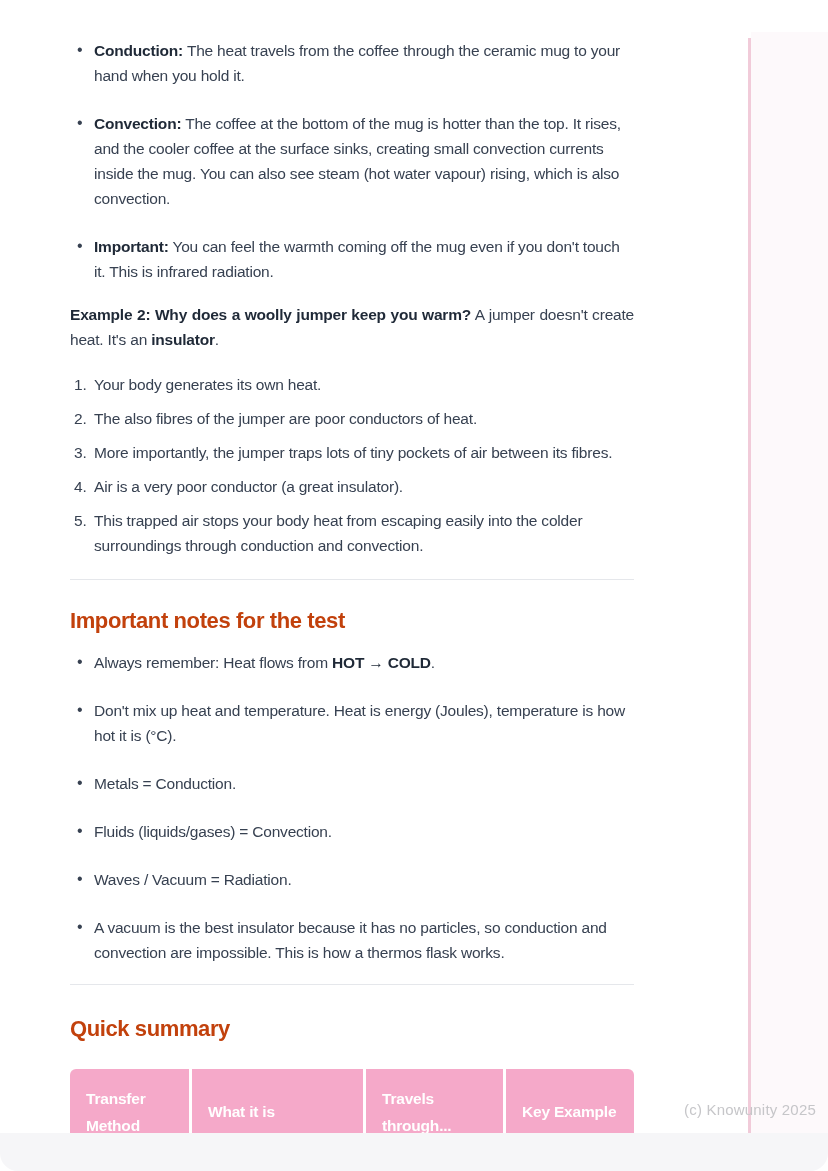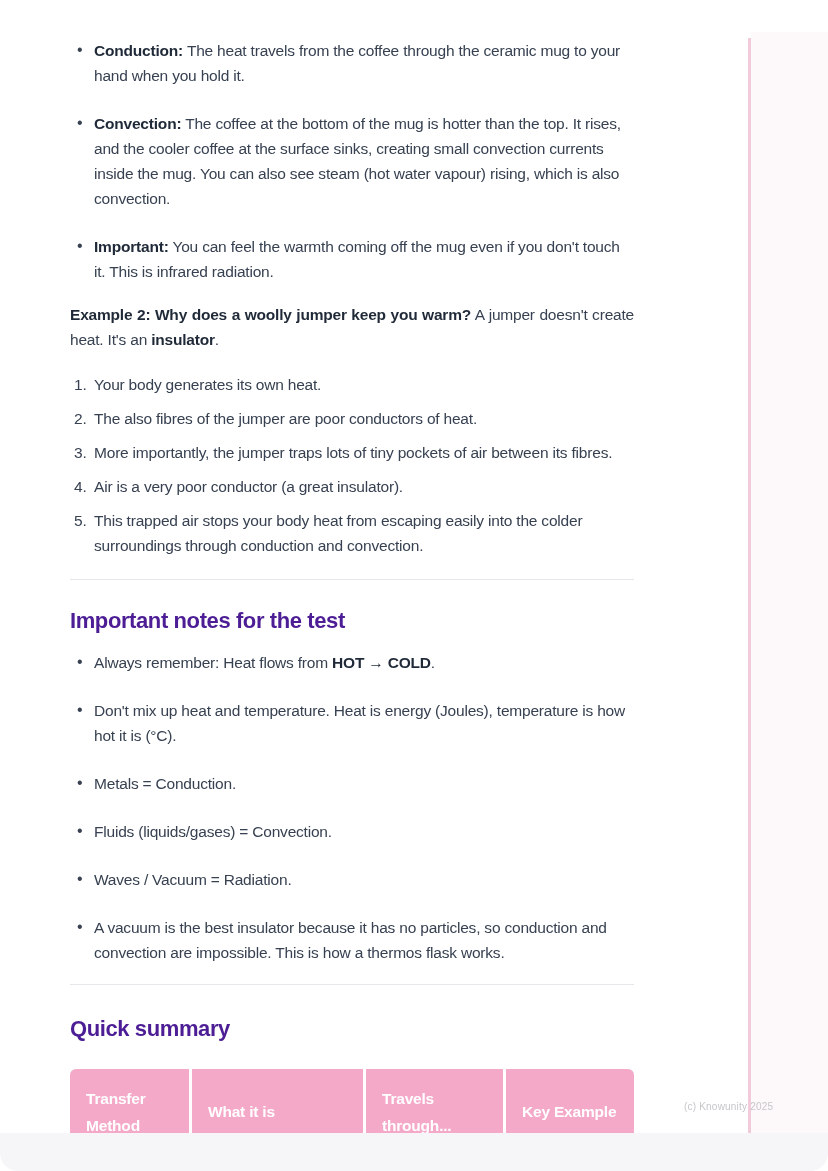--- a/index.html
+++ b/index.html
@@ -19,21 +19,21 @@
   .pink-tint{
     position:absolute;left:751px;top:32px;bottom:0;right:0;
     background:#fdf9fb;
   }
   .pink-rule{
     position:absolute;left:748px;top:38px;bottom:0;width:3px;
     background:#f1cbd9;
   }
   .watermark{
     position:absolute;left:684px;top:1101px;z-index:5;
-    font-size:10px;color:#c6c6c9;letter-spacing:0.2px;white-space:nowrap;
+    font-size:15px;color:#c6c6c9;letter-spacing:0.2px;white-space:nowrap;
   }
   .content{
     position:relative;margin-left:70px;width:564px;padding-top:38px;
     font-size:15.5px;line-height:25px;letter-spacing:-0.2px;
   }
   strong{font-weight:bold;color:#1f2937;}
   ul.bullets{list-style:none;margin:0;padding:0;}
   ul.bullets li{position:relative;padding-left:24px;}
   ul.bullets li + li{margin-top:23px;}
   ul.bullets li::before{
@@ -46,21 +46,21 @@
   ol.numbered li + li{margin-top:9px;}
   ol.numbered li::before{
     content:counter(item) ".";position:absolute;left:4px;top:0;color:#374151;
   }
   hr.divider{
     border:none;border-top:1px solid #e5e7eb;margin:21px 0 0 0;height:0;
   }
   hr.divider.second{margin-top:19px;}
   h2.pink-heading{
     margin:26px 0 0 0;font-size:22px;line-height:30px;font-weight:bold;
-    color:#4c1d95;letter-spacing:-0.4px;
+    color:#c2410c;letter-spacing:-0.4px;
   }
   h2.pink-heading.summary{margin-top:29px;}
   ul.bullets.notes{margin-top:14px;}
   table.summary{
     margin-top:25px;border-collapse:separate;border-spacing:0;
     table-layout:fixed;width:564px;
   }
   table.summary th{
     background:#f5a9c9;color:#ffffff;font-weight:bold;font-size:15.5px;
     line-height:27px;text-align:left;vertical-align:middle;

